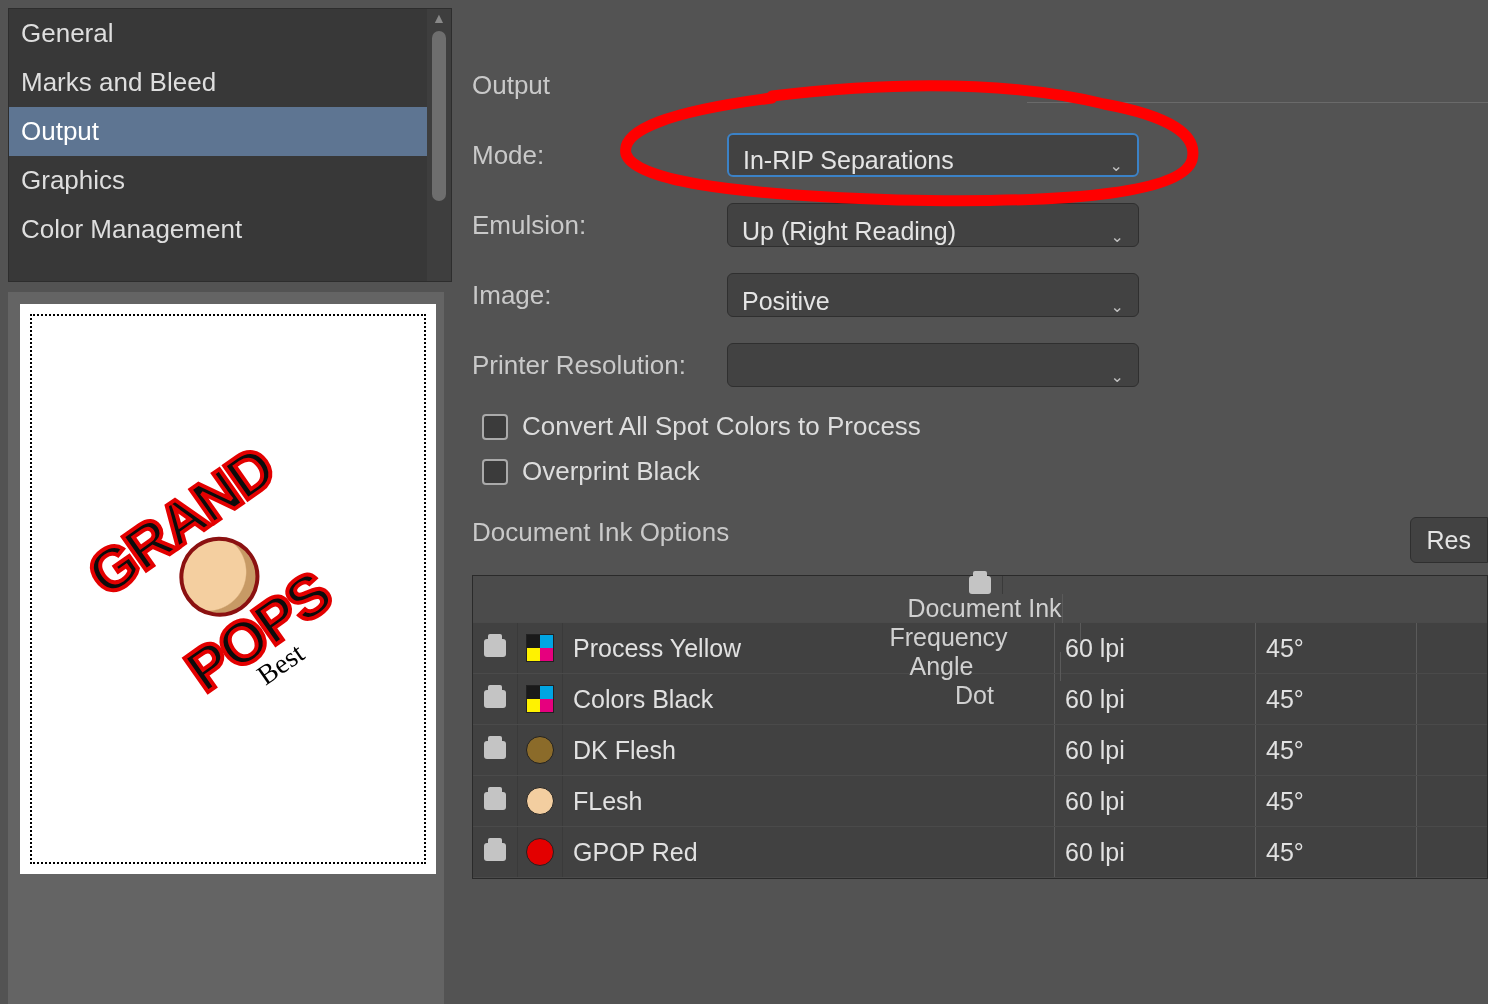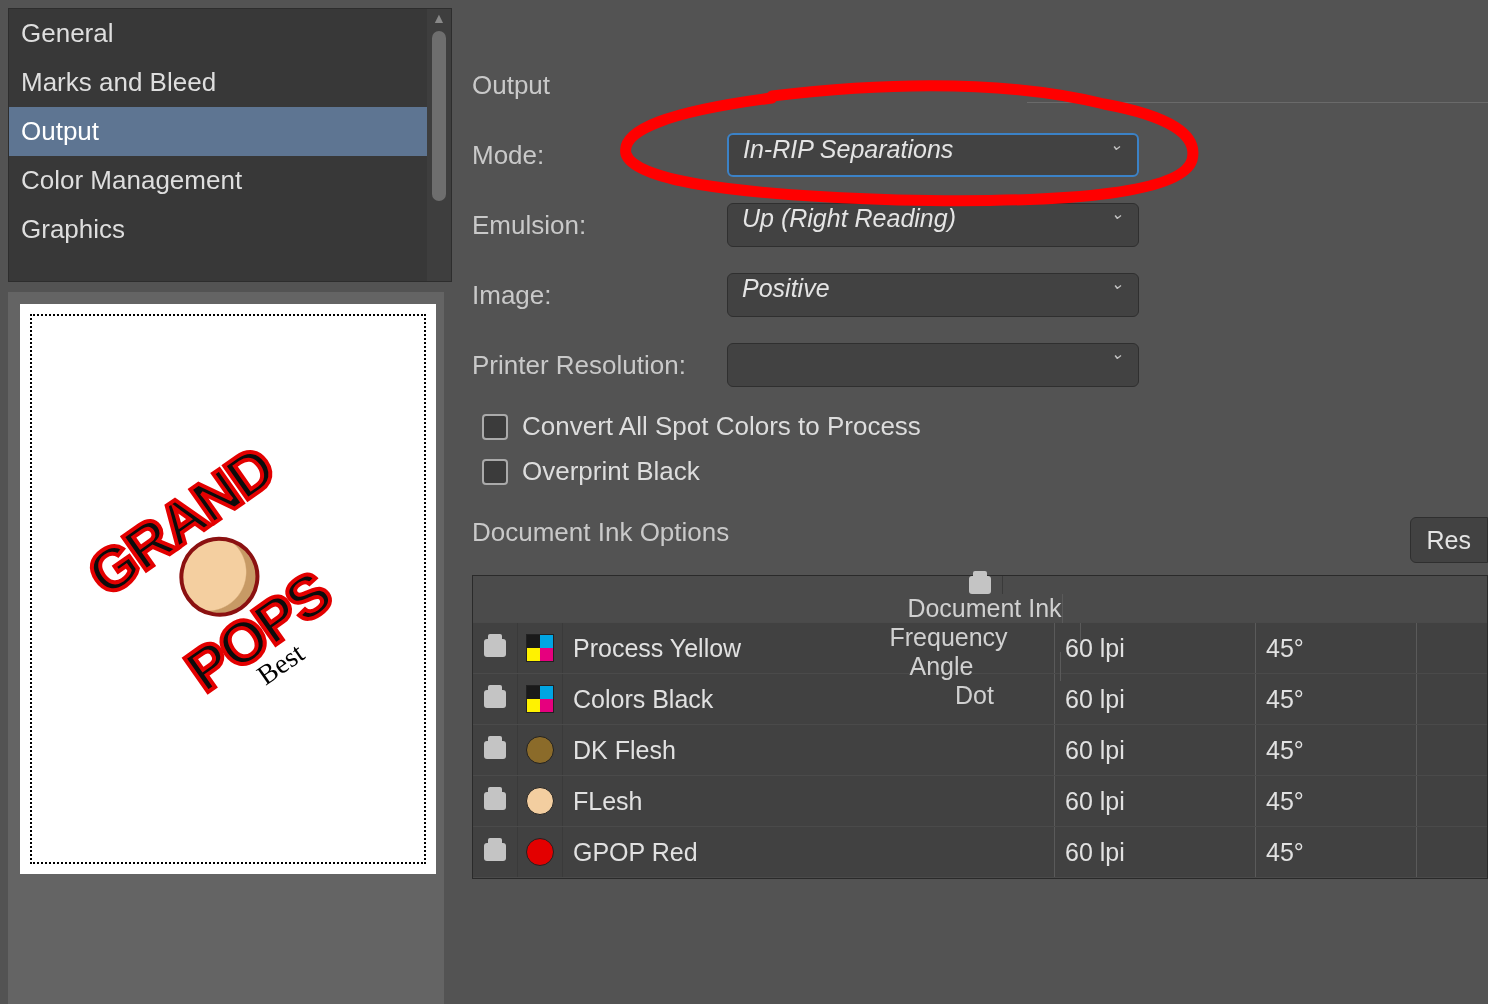--- a/index.html
+++ b/index.html
@@ -155,27 +155,26 @@
     color: #c9c9c9;
     margin-right: 10px;
   }
   .select {
     width: 412px;
     height: 44px;
     background: #424242;
     border: 1px solid #2f2f2f;
     border-radius: 6px;
     display: flex;
-    align-items: flex-start;
+    align-items: flex-end;
     justify-content: space-between;
     padding: 0 14px;
     font-size: 25px;
     color: #e4e4e4;
     box-sizing: border-box;
-    font-style: italic;
   }
   .select.highlight {
     border: 2px solid #3b82c7;
   }
   .chevron {
     color: #bfbfbf;
     font-size: 16px;
   }
   .check-row {
     display: flex;
@@ -329,22 +328,22 @@
 </head>
 <body>
 
 <div class="layout">
   <div class="left-col">
     <div class="left-list-wrap">
       <div class="left-list">
         <div class="left-item">General</div>
         <div class="left-item">Marks and Bleed</div>
         <div class="left-item selected">Output</div>
+        <div class="left-item">Graphics</div>
         <div class="left-item">Color Management</div>
-        <div class="left-item">Graphics</div>
       </div>
       <div class="scroll-track">
         <div class="scroll-arrow-up">▲</div>
         <div class="scroll-thumb" style="height:170px"></div>
       </div>
     </div>
 
     <div class="preview">
       <div class="page">
         <div class="page-inner">

